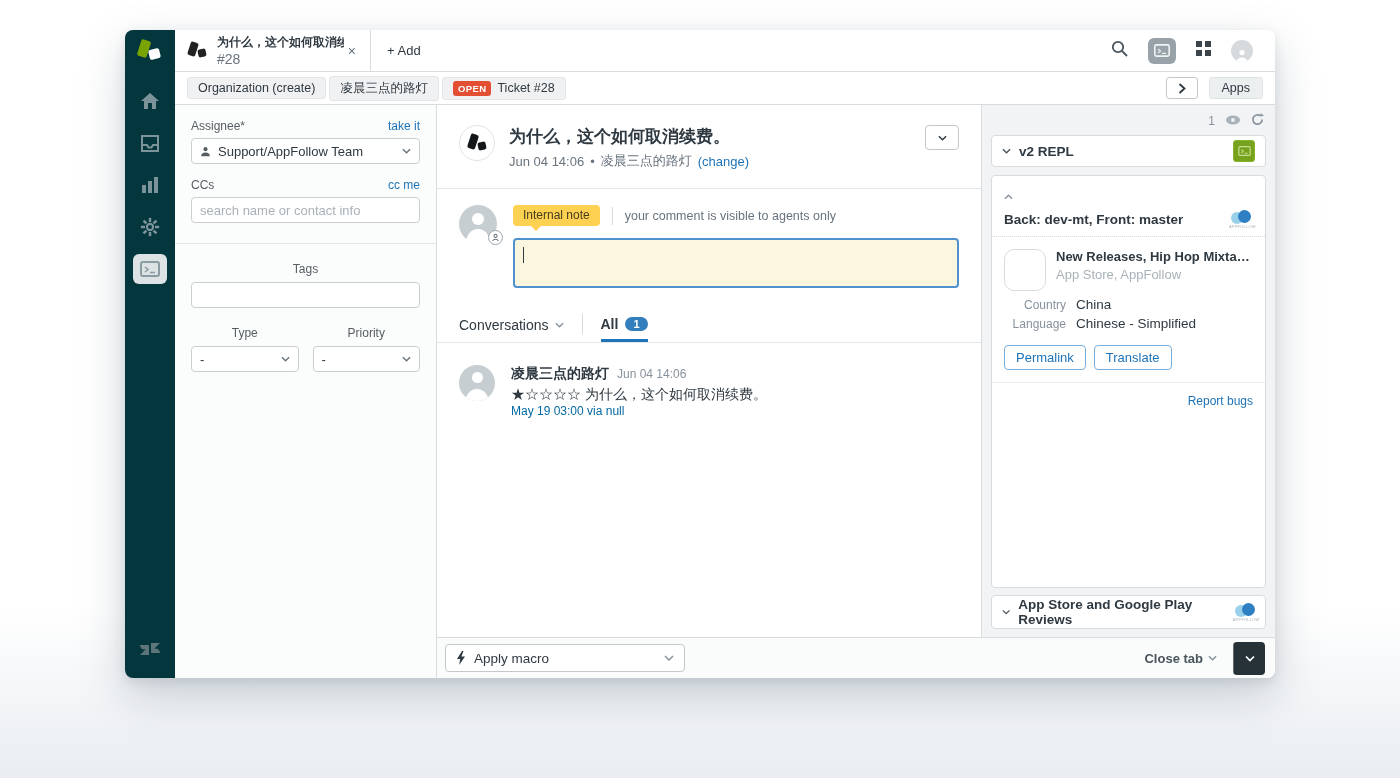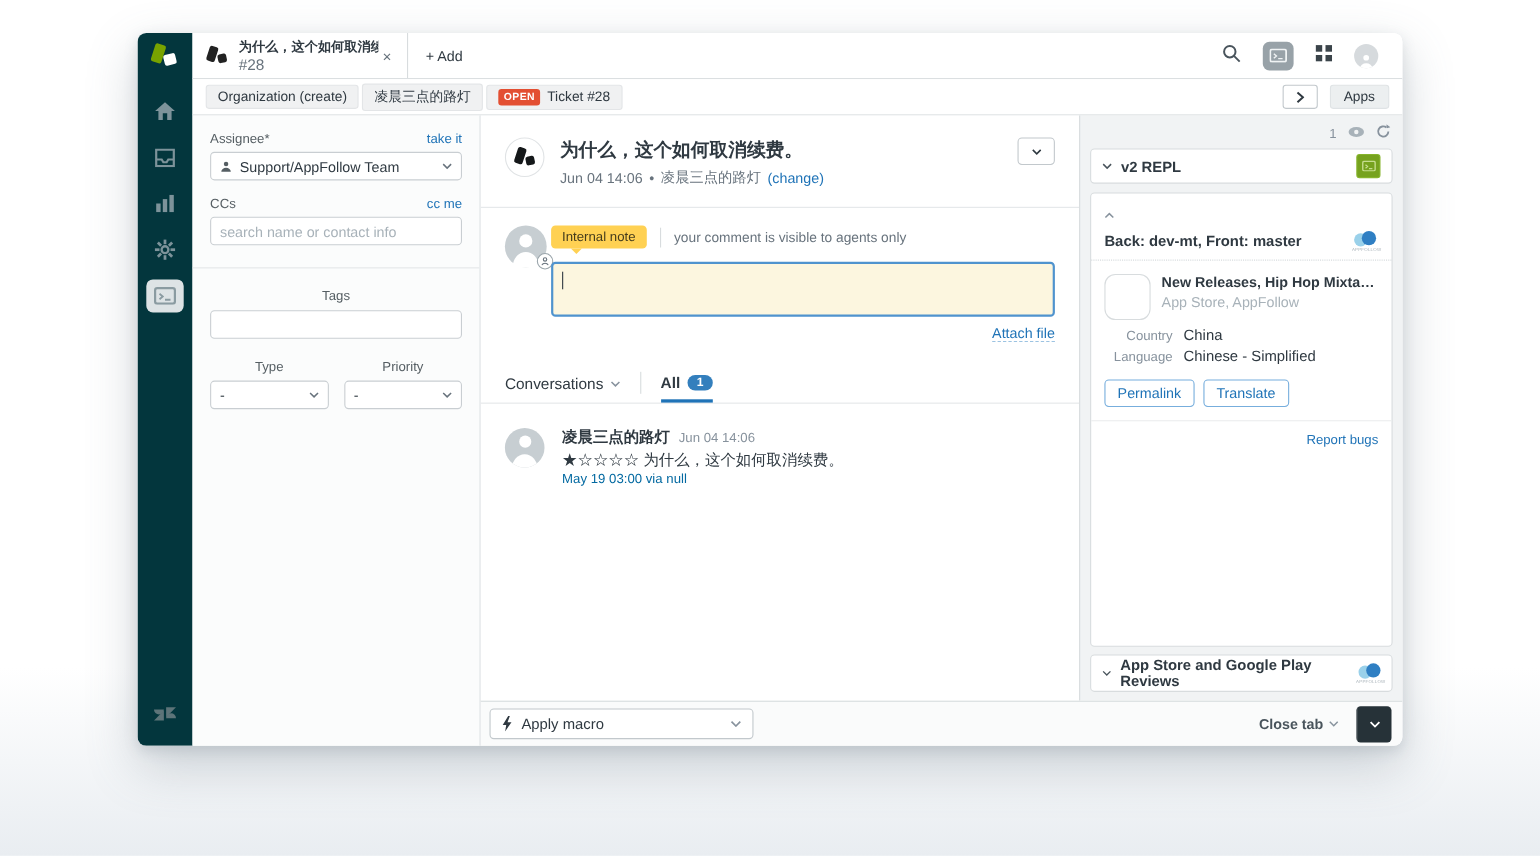--- a/index.html
+++ b/index.html
@@ -76,21 +76,21 @@
   .th-sub { font-size:13px; color:#68737d; display:flex; gap:6px; align-items:center; }
   .th-sub .chg { color:#1f73b7; cursor:pointer; }
   .menu-btn { width:34px; height:25px; border:1px solid #c2c8cc; border-radius:4px; background:#fff; display:flex; align-items:center; justify-content:center; cursor:pointer; }
 
   .note-sec { padding:16px 22px 6px; display:flex; }
   .person-avatar { width:38px; height:38px; border-radius:50%; background:#c7ced2; position:relative; flex:0 0 38px; overflow:visible; }
   .person-avatar .head { position:absolute; left:50%; top:8px; width:12px; height:12px; margin-left:-6px; border-radius:50%; background:#fff; }
   .person-avatar .bodyp { position:absolute; left:50%; bottom:-3px; width:24px; height:14px; margin-left:-12px; border-radius:50% 50% 0 0/100% 100% 0 0; background:#fff; }
   .person-avatar.clip { overflow:hidden; }
   .mini-badge { position:absolute; right:-6px; bottom:-2px; width:15px; height:15px; background:#fff; border:1px solid #9aa5ab; border-radius:50%; display:flex; align-items:center; justify-content:center; }
-  .note-right { flex:1; margin-left:4px; min-width:0; }
+  .note-right { flex:1; margin-left:16px; min-width:0; }
   .note-headrow { display:flex; align-items:center; margin-bottom:12px; }
   .note-badge { background:#ffd153; color:#453c1c; font-size:12px; padding:3px 10px 4px; border-radius:4px; position:relative; cursor:pointer; }
   .note-badge:after { content:""; position:absolute; left:18px; bottom:-5px; border:5px solid transparent; border-top-color:#ffd153; border-bottom:none; }
   .note-vr { width:1px; height:18px; background:#d8dcde; margin:0 12px; }
   .note-hint { font-size:12.5px; color:#68737d; }
   .note-box { position:relative; background:#fcf6df; border:2px solid #4f93ce; border-radius:4px; height:50px; width:100%; }
   .note-box textarea { width:100%; height:100%; background:transparent; border:none; outline:none; resize:none; padding:6px 8px; font-family:inherit; font-size:13px; }
   .cursor-line { position:absolute; left:8px; top:7px; width:1px; height:16px; background:#2f3941; }
   .attach-row { text-align:right; padding:6px 0 0; }
   .attach-link { font-size:13px; color:#1f73b7; border-bottom:1px dashed #9cc3e2; cursor:pointer; }
@@ -376,23 +376,20 @@
               <div class="note-right">
                 <div class="note-headrow">
                   <span class="note-badge">Internal note</span>
                   <span class="note-vr"></span>
                   <span class="note-hint">your comment is visible to agents only</span>
                 </div>
                 <div class="note-box">
                   <textarea style=""></textarea>
                   <div class="cursor-line"></div>
                 </div>
-                <div class="attach-row">
-                  <span class="attach-link">Attach file</span>
-                </div>
               </div>
             </div>
 
             <div class="convo-bar">
               <div class="convo-dd">
                 <span>Conversations</span>
                 <svg width="9" height="6" viewBox="0 0 10 6">
                     <path d="M1 1 L5 5 L9 1" fill="none" stroke="#87929d" stroke-width="1.5"></path>
                   </svg>
               </div>

